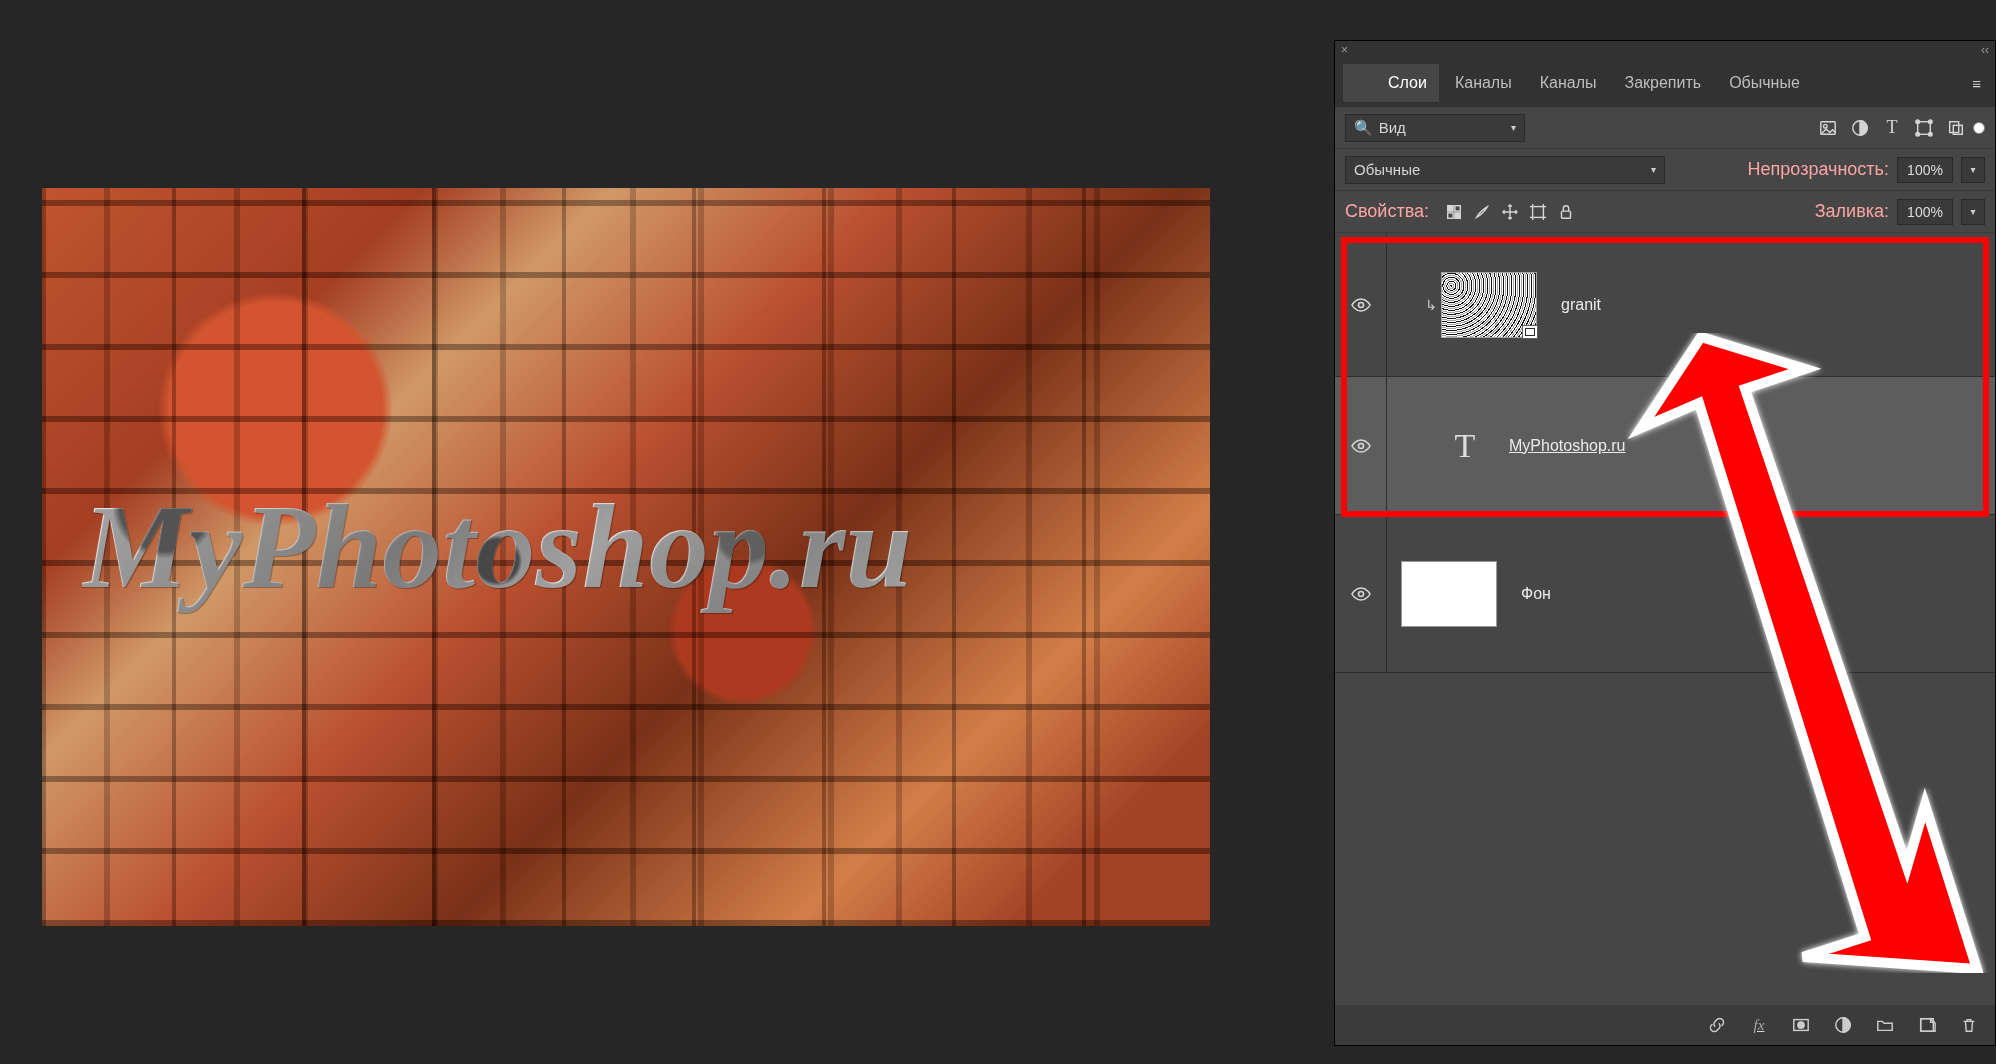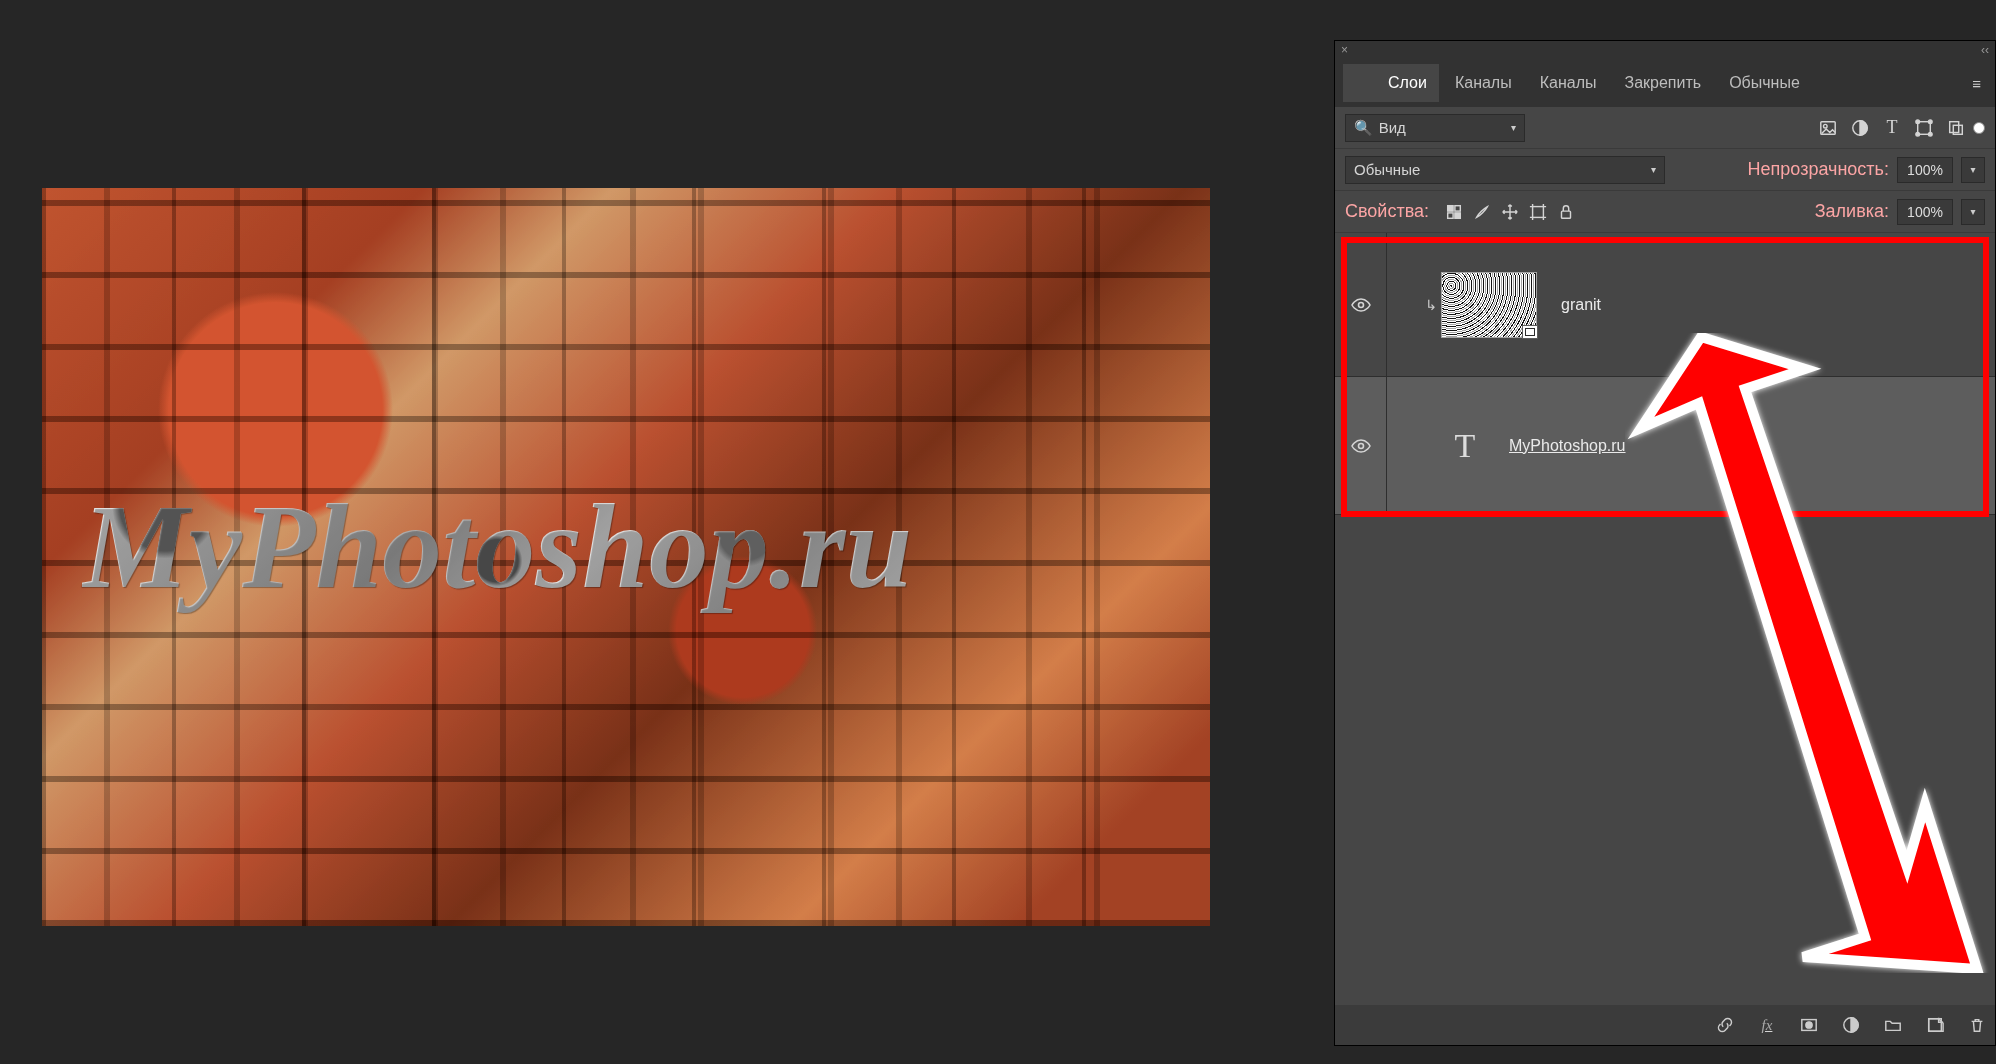--- a/index.html
+++ b/index.html
@@ -194,21 +194,21 @@
     left:290px; top:100px;
     width:380px; height:640px;
     z-index:6;
     pointer-events:none;
   }
 
   
   .bottom-bar {
     height:40px; background:#3b3b3b;
     display:flex; align-items:center; justify-content:flex-end;
-    gap:22px; padding:0 8px;text-decoration:underline;
+    gap:22px; padding:0 16px;text-decoration:underline;
   }
   .bicon { width:20px; height:20px; display:flex; align-items:center; justify-content:center; color:#ccc; cursor:pointer;}
   .bicon svg{width:18px;height:18px;fill:none;stroke:#ccc;stroke-width:1.6;}
   .bicon.fx{ font-style:italic; font-family:serif; font-size:15px; color:#aaa;}
 </style>
 </head>
 <body>
 
 <div class="canvas">
   <div class="brick-wall"></div>
@@ -349,20 +349,31 @@
             </svg></span>
         </div>
       <div class="indent" style="width:58px"></div>
       <div class="type-thumb">
           <span class="T">T</span>
         </div>
       <span class="layer-name text-name">MyPhotoshop.ru</span>
     </div>
 
 
+    <div class="layer" style="height:158px">
+      <div class="eye-col">
+          <span class="eye"><svg viewBox="0 0 20 14">
+              <path d="M1 7s3-6 9-6 9 6 9 6-3 6-9 6-9-6-9-6z"></path>
+              <circle cx="10" cy="7" r="2.5"></circle>
+            </svg></span>
+        </div>
+      <div class="indent" style="width:14px"></div>
+      <div class="thumb" style="background:#fff"></div>
+      <span class="layer-name">Фон</span>
+    </div>
 
     <svg class="big-arrow" viewBox="0 0 380 640">
       <defs>
         <filter id="ds" x="-20%" y="-20%" width="140%" height="140%">
           <feDropShadow dx="0" dy="0" stdDeviation="3" flood-color="#fff" flood-opacity="1"></feDropShadow>
         </filter>
       </defs>
       <path d="M 40 10
                L 180 10
                L 90 140

